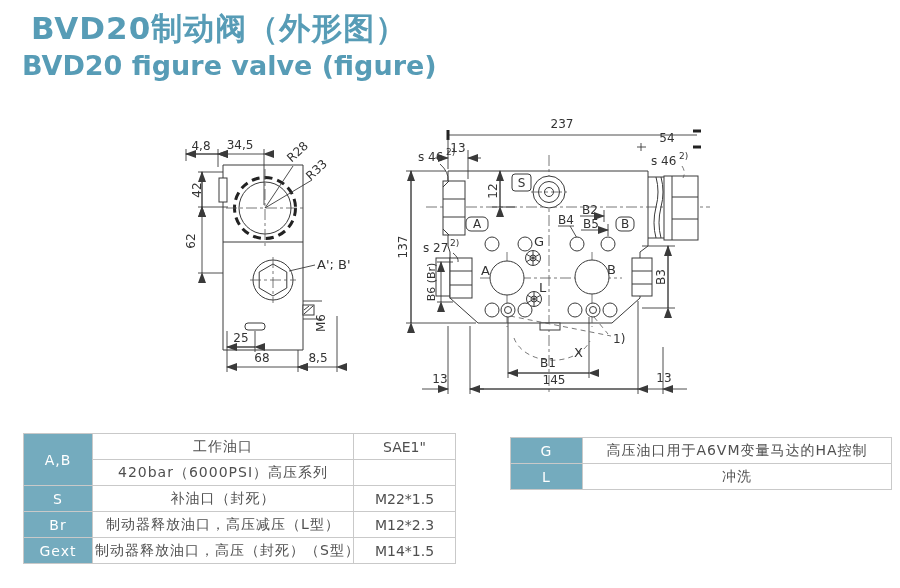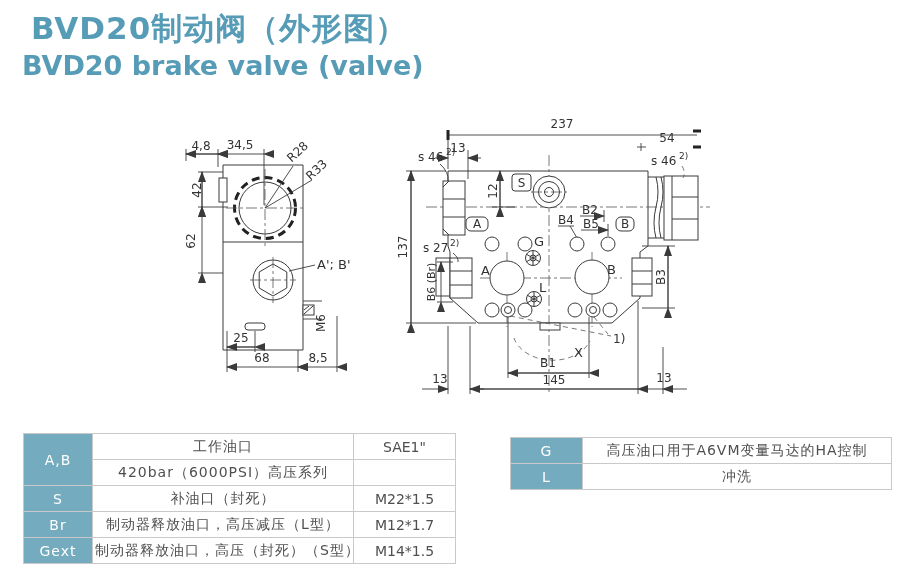--- a/index.html
+++ b/index.html
@@ -30,21 +30,21 @@
     border:1px solid #c9c9c9;text-align:center;vertical-align:middle;
     font-size:14px;color:#4f4f4f;height:25px;padding:0 2px;overflow:hidden;white-space:nowrap;
   }
   table.spec td.key{background:#74abbe;color:#ffffff;letter-spacing:1px;}
   table.spec td.desc{letter-spacing:1px;}
 </style>
 </head>
 <body>
 
 <div class="title-zh">BVD20制动阀（外形图）</div>
-<div class="title-en">BVD20 brake valve (valve)</div>
+<div class="title-en">BVD20 figure valve (figure)</div>
 
 <svg class="fig" width="730" height="330" viewBox="0 0 730 330">
   <defs>
     <marker id="arr" markerWidth="11" markerHeight="8" refX="10" refY="4" orient="auto" markerUnits="userSpaceOnUse">
       <path d="M0,0 L11,4 L0,8 Z" fill="#3a3a3a"></path>
     </marker>
   </defs>
 
   <g>
 
@@ -298,21 +298,21 @@
     <td></td>
   </tr>
   <tr>
     <td class="key">S</td>
     <td class="desc">补油口（封死）</td>
     <td>M22*1.5</td>
   </tr>
   <tr>
     <td class="key">Br</td>
     <td class="desc">制动器释放油口，高压减压（L型）</td>
-    <td>M12*1.7</td>
+    <td>M12*2.3</td>
   </tr>
   <tr>
     <td class="key">Gext</td>
     <td class="desc">制动器释放油口，高压（封死）（S型）</td>
     <td>M14*1.5</td>
   </tr>
 </tbody>
   </table>
 
 <table class="spec" style="left:510px;top:437px;width:381px;">

